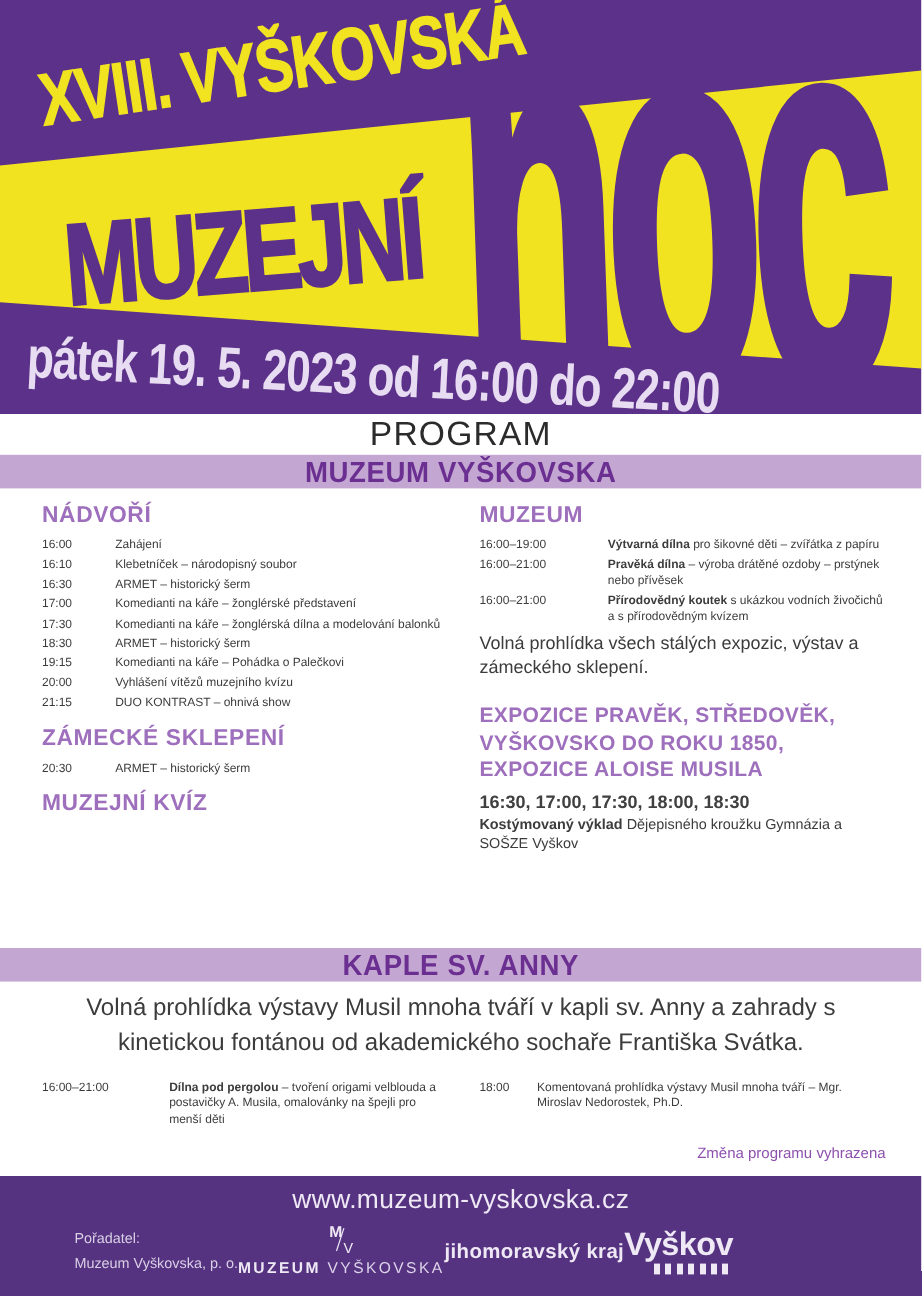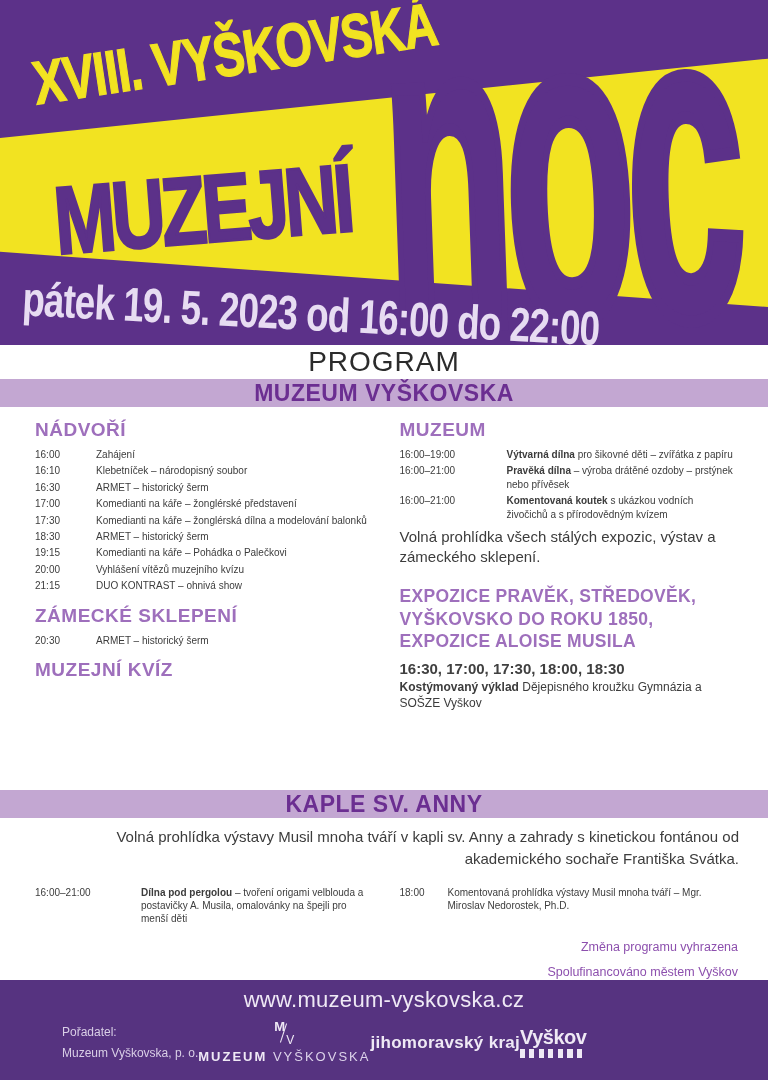--- a/index.html
+++ b/index.html
@@ -44,21 +44,21 @@
   .row .desc { flex:1; }
   .row .lead { font-weight:bold; }
   .free-note { font-size:15px; line-height:1.34; color:#3c3c3c; margin-top:6px; }
 
   h3.expozice-heading { color:#9e6fbc; font-size:17.5px; font-weight:bold; letter-spacing:.3px;
                         line-height:1.28; margin:18px 0 8px; }
   .bold-times { font-size:15px; font-weight:bold; color:#404040; margin-bottom:2px; }
   .kostym { font-size:12px; line-height:1.34; color:#3c3c3c; }
 
   
-  .kaple-intro { width:710px; margin:8px auto 6px; text-align:right; font-size:15px;
+  .kaple-intro { width:710px; margin:8px auto 6px; text-align:center; font-size:20px;
                  line-height:1.45; color:#3c3c3c; }
   .kaple-cols { display:flex; padding:10px 32px 0 35px; }
   .kaple-cols .kcol { flex:1; }
   .kaple-cols .kcol.kleft  { padding-right:18px; }
   .kaple-cols .kcol.kright { padding-left:10px; }
   .kaple-cols .row .time { flex:0 0 92px; margin-right:14px; }
   .kaple-cols .kright .row .time { flex:0 0 36px; margin-right:12px; }
 
   .notes { text-align:right; padding-right:30px; margin-top:6px; }
   .notes div { color:#8d50ae; font-size:12.5px; line-height:2; }
@@ -70,21 +70,21 @@
   .organizer { font-size:12px; line-height:1.7; color:#d9cfe6; }
   .muzeum-logo { text-align:center; }
   .monogram { position:relative; width:22px; height:25px; margin:0 auto 3px; }
   .monogram .m { position:absolute; left:1px; top:-2px; font-size:13px; font-weight:bold; }
   .monogram .v { position:absolute; right:1px; bottom:-1px; font-size:12px; }
   .monogram .slash { position:absolute; left:10px; top:2px; width:1px; height:20px; background:#efe9f5; transform:rotate(18deg); }
   .muzeum-logo .logo-text { font-size:13px; letter-spacing:2px; color:#ddd3ea; }
   .muzeum-logo .logo-text b { color:#efe9f5; }
   .jmk { font-size:17px; font-weight:bold; letter-spacing:.3px; }
   .vyskov-logo { text-align:right; }
-  .vyskov-logo .city { font-size:20px; font-weight:bold; letter-spacing:-.5px; line-height:1; }
+  .vyskov-logo .city { font-size:27px; font-weight:bold; letter-spacing:-.5px; line-height:1; }
   .vyskov-bars { width:66px; height:9px; margin-top:2px; margin-left:auto;
                  background:repeating-linear-gradient(to right,#efe9f5 0 5px,transparent 5px 9.5px); }
 </style>
 </head>
 <body>
 
 <div class="poster">
 
   <header class="hero">
     <div class="yellow-band"></div>
@@ -158,21 +158,21 @@
       <div class="row wide">
         <span class="time">16:00–19:00</span>
         <span class="desc"><b class="lead">Výtvarná dílna</b><span> pro šikovné děti – zvířátka z papíru</span></span>
       </div>
       <div class="row wide">
         <span class="time">16:00–21:00</span>
         <span class="desc"><b class="lead">Pravěká dílna</b><span> – výroba drátěné ozdoby – prstýnek nebo přívěsek</span></span>
       </div>
       <div class="row wide">
         <span class="time">16:00–21:00</span>
-        <span class="desc"><b class="lead">Komentovaná koutek</b><span> s ukázkou vodních živočichů a s přírodovědným kvízem</span></span>
+        <span class="desc"><b class="lead">Přírodovědný koutek</b><span> s ukázkou vodních živočichů a s přírodovědným kvízem</span></span>
       </div>
 
       <p class="free-note">Volná prohlídka všech stálých expozic, výstav a zámeckého sklepení.</p>
 
       <h3 class="expozice-heading">EXPOZICE PRAVĚK, STŘEDOVĚK, VYŠKOVSKO DO ROKU 1850, EXPOZICE ALOISE MUSILA</h3>
       <p class="bold-times">16:30, 17:00, 17:30, 18:00, 18:30</p>
       <p class="kostym"><b>Kostýmovaný výklad</b><span> Dějepisného kroužku Gymnázia a SOŠZE Vyškov</span></p>
     </div>
   </div>
 

